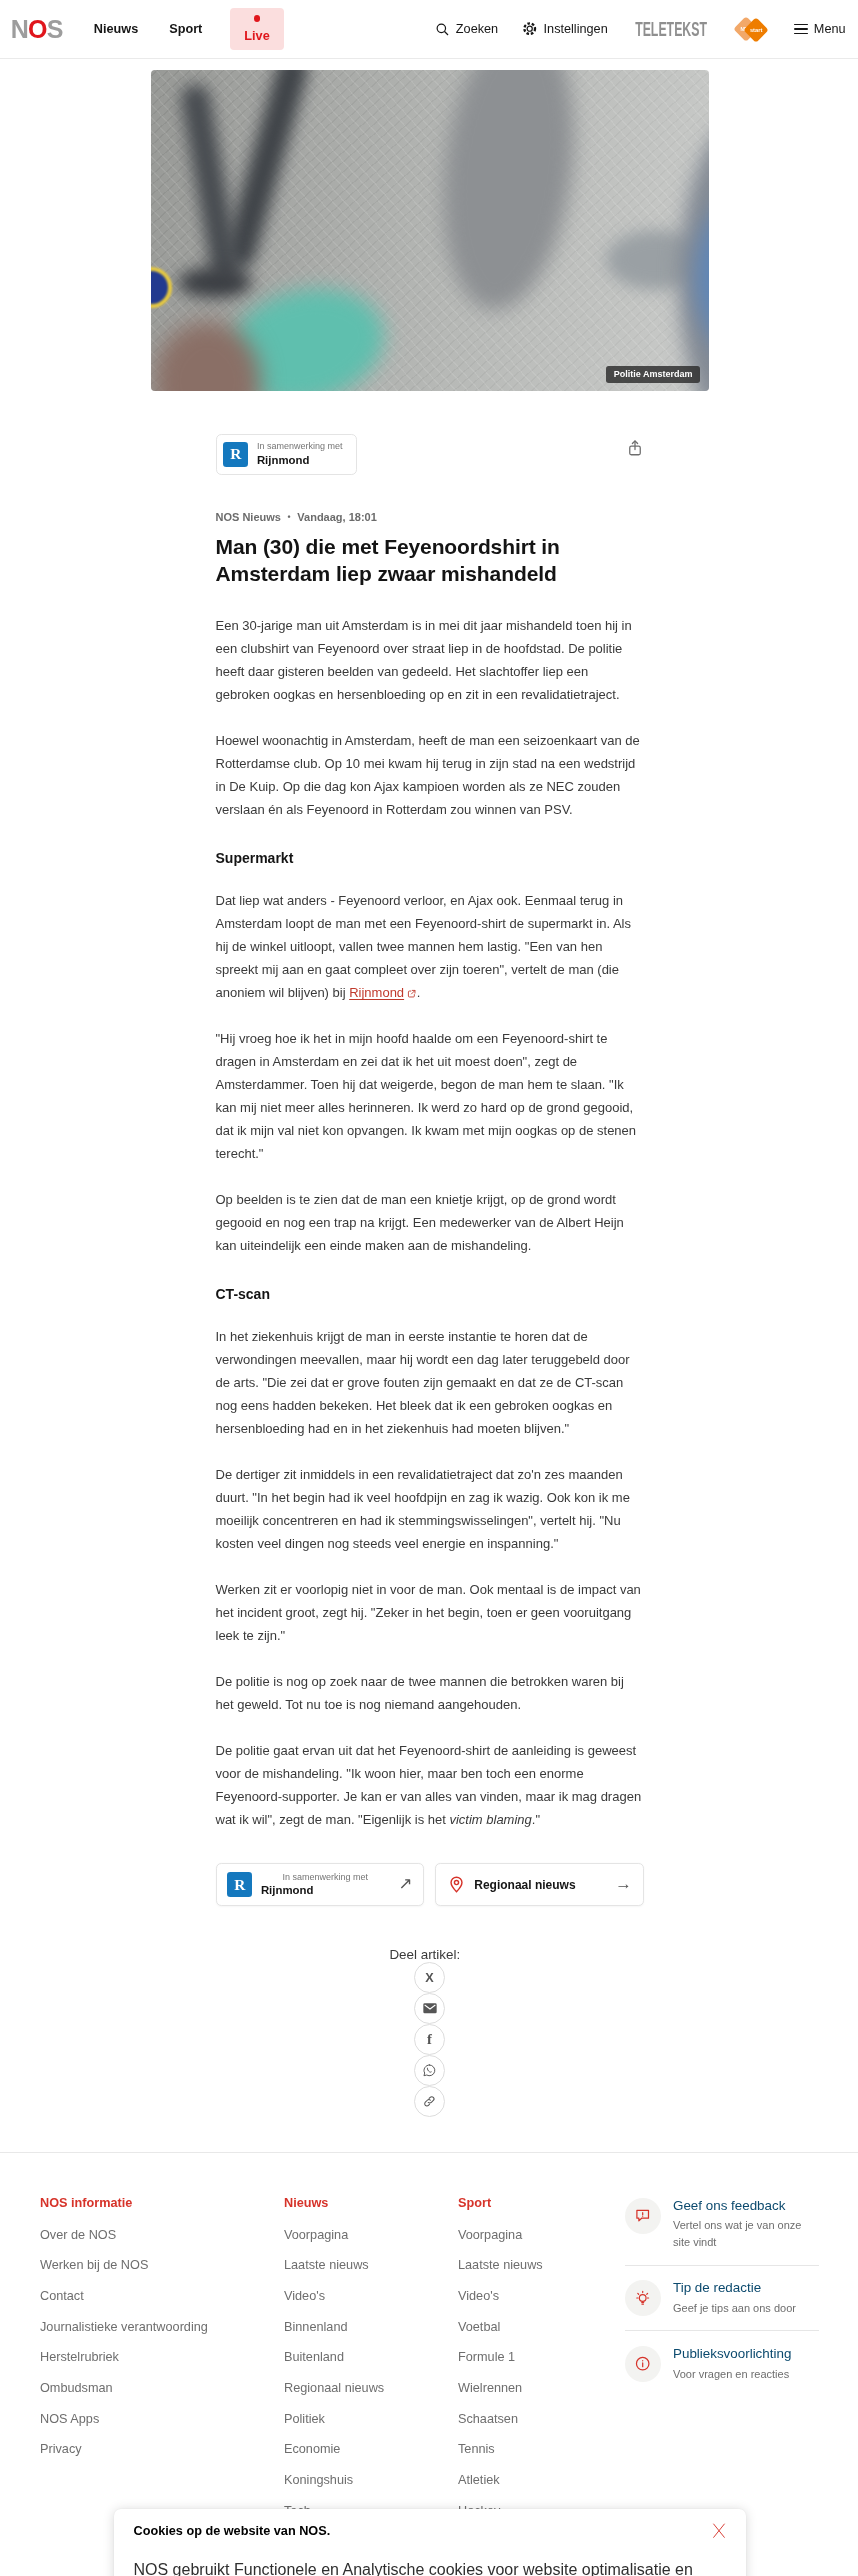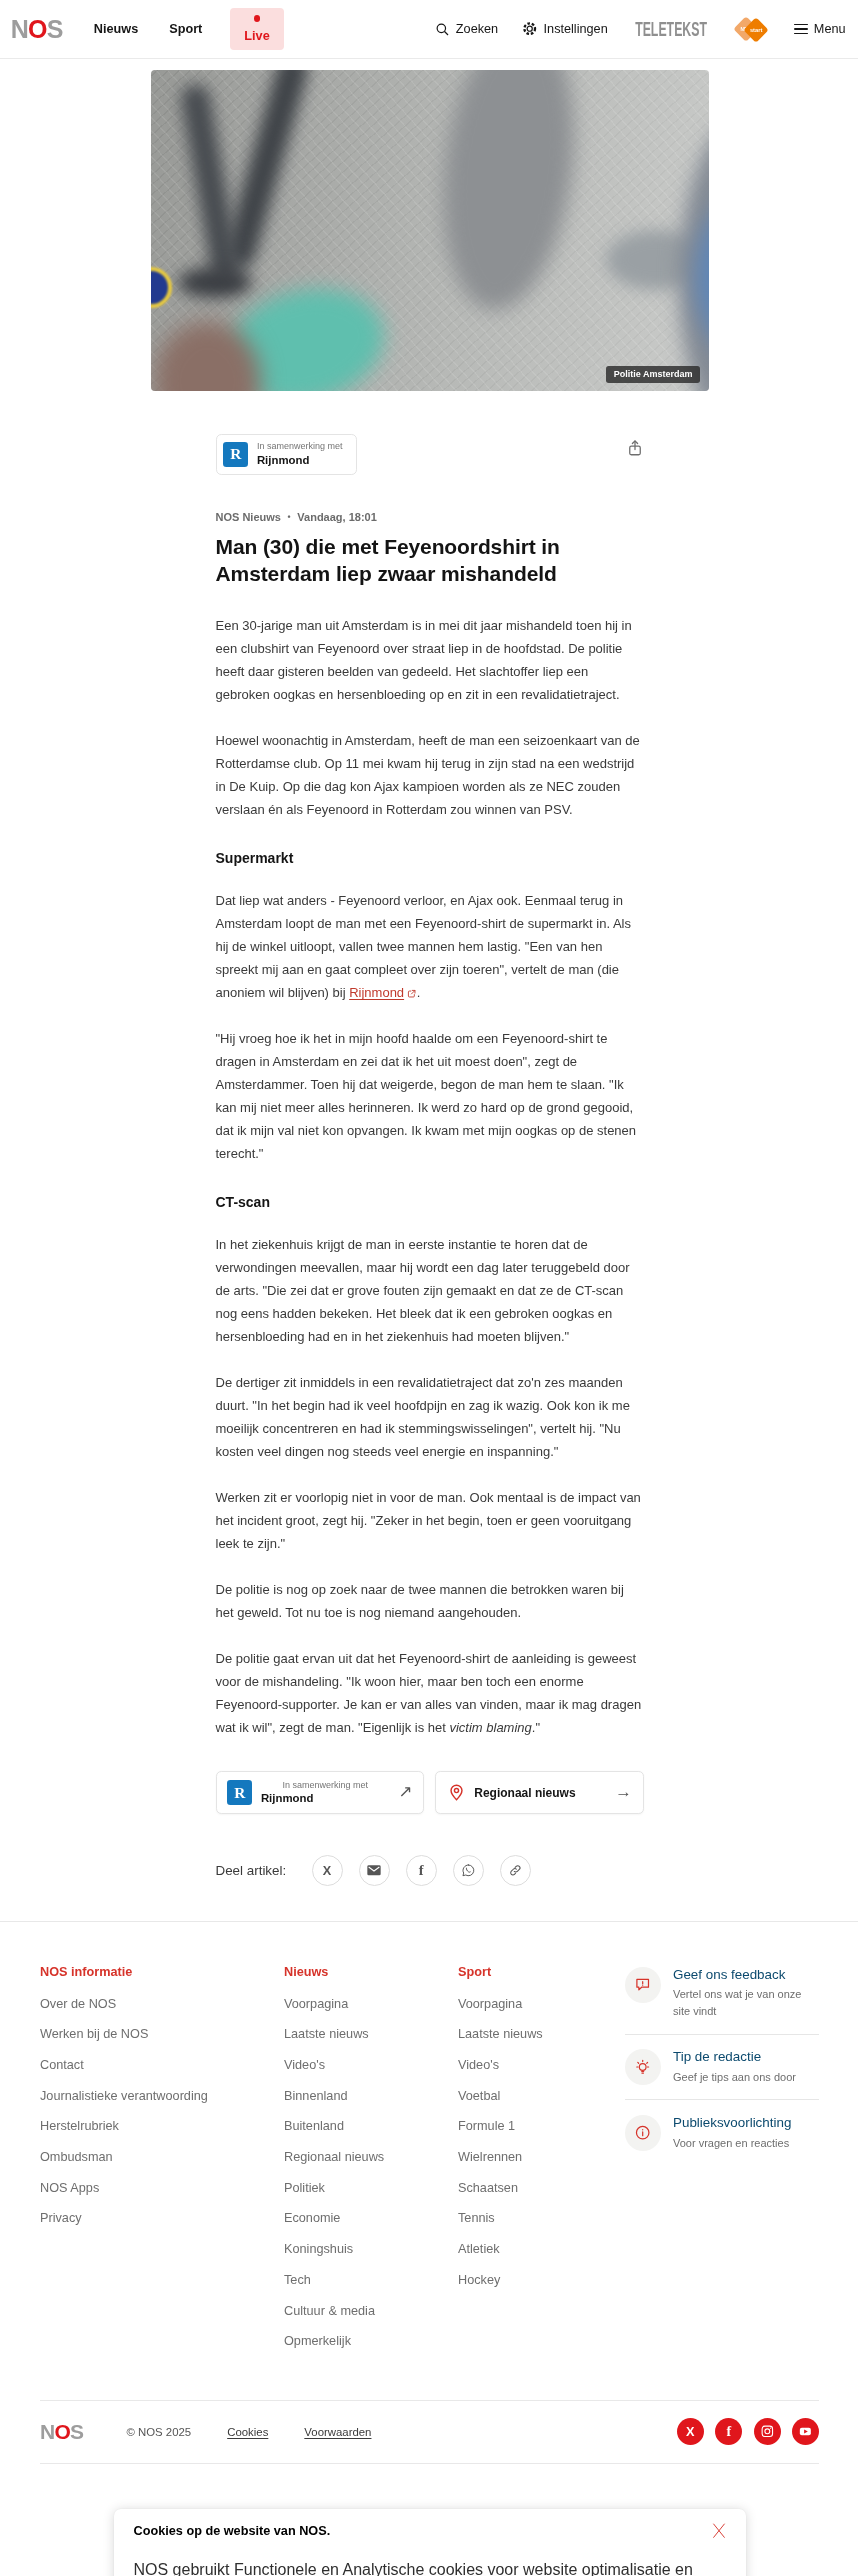--- a/index.html
+++ b/index.html
@@ -67,21 +67,21 @@
   .ilink { color:#c0392b; text-decoration:underline; text-underline-offset:2px; }
   .ext-ic { display:inline-block; vertical-align:-0.7px; margin-left:3.3px; }
   em { font-style:italic; }
 
   .cards-row { margin-top:32px; display:grid; grid-template-columns:1fr 1fr; gap:10.7px; }
   .card { border:0.7px solid #e4e4e4; border-radius:5.3px; padding:7.4px 10.7px; display:flex; align-items:center; gap:8.7px; background:#fff; box-shadow:0 0.7px 2px rgba(0,0,0,.04); }
   .card .grow { flex:1; }
   .arrow-ne, .arrow-e { color:#555; font-size:16.7px; line-height:1; }
   .card-label { font-size:12px; font-weight:bold; color:#161616; }
 
-  .share-row { margin-top:41px; display:flex; align-items:center; gap:16px; }
+  .share-row { margin-top:41px; display:flex; align-items:center; gap:0;flex-direction:column; }
   .share-lab { font-size:13.4px; color:#3a3a3a; margin-right:9.4px; }
   .circ { width:31px; height:31px; border-radius:50%; border:0.7px solid #ddd; display:grid; place-items:center; color:#555; background:#fff; cursor:pointer; }
   .circ .tx { font-size:12.7px; font-weight:bold; color:#555; }
   .circ .tf { font-family:"Liberation Serif", serif; font-size:14.7px; font-weight:bold; color:#555; }
 
   .page-div { border:none; border-top:0.7px solid #e8e8e8; margin-top:35px; }
 
   
   .footer { padding:43px 40px 0; }
   .f-cols { display:grid; grid-template-columns:244px 174px 167px 1fr; }
@@ -203,31 +203,32 @@
 
     <div class="meta">
       <span>NOS Nieuws</span>
       <span class="dot">•</span>
       <span>Vandaag, 18:01</span>
     </div>
 
     <h1>Man (30) die met Feyenoordshirt in Amsterdam liep zwaar mishandeld</h1>
 
     <p class="lede">Een 30-jarige man uit Amsterdam is in mei dit jaar mishandeld toen hij in een clubshirt van Feyenoord over straat liep in de hoofdstad. De politie heeft daar gisteren beelden van gedeeld. Het slachtoffer liep een gebroken oogkas en hersenbloeding op en zit in een revalidatietraject.</p>
-    <p>Hoewel woonachtig in Amsterdam, heeft de man een seizoenkaart van de Rotterdamse club. Op 11 mei kwam hij terug in zijn stad na een wedstrijd in De Kuip. Op die dag kon Ajax kampioen worden als ze NEC zouden verslaan én als Feyenoord in Rotterdam zou winnen van PSV.</p>
+    <p>Hoewel woonachtig in Amsterdam, heeft de man een seizoenkaart van de Rotterdamse club. Op 10 mei kwam hij terug in zijn stad na een wedstrijd in De Kuip. Op die dag kon Ajax kampioen worden als ze NEC zouden verslaan én als Feyenoord in Rotterdam zou winnen van PSV.</p>
 
     <h2>Supermarkt</h2>
 
     <p><span>Dat liep wat anders - Feyenoord verloor, en Ajax ook. Eenmaal terug in Amsterdam loopt de man met een Feyenoord-shirt de supermarkt in. Als hij de winkel uitloopt, vallen twee mannen hem lastig. "Een van hen spreekt mij aan en gaat compleet over zijn toeren", vertelt de man (die anoniem wil blijven) bij </span><a class="ilink"><span>Rijnmond</span><span class="ext-ic"><svg width="9.4" height="9.4" viewBox="0 0 16 16" fill="none" stroke="#c0392b" stroke-width="1.5" stroke-linecap="round" stroke-linejoin="round">
               <path d="M6.5 3.5H4a1.6 1.6 0 0 0-1.6 1.6V12A1.6 1.6 0 0 0 4 13.6h6.9A1.6 1.6 0 0 0 12.5 12V9.5"></path>
               <polyline points="9,2.4 13.6,2.4 13.6,7"></polyline>
               <line x1="13.4" y1="2.6" x2="7.6" y2="8.4"></line>
             </svg></span></a><span>.</span></p>
 
     <p>"Hij vroeg hoe ik het in mijn hoofd haalde om een Feyenoord-shirt te dragen in Amsterdam en zei dat ik het uit moest doen", zegt de Amsterdammer. Toen hij dat weigerde, begon de man hem te slaan. "Ik kan mij niet meer alles herinneren. Ik werd zo hard op de grond gegooid, dat ik mijn val niet kon opvangen. Ik kwam met mijn oogkas op de stenen terecht."</p>
+    <p>Op beelden is te zien dat de man een knietje krijgt, op de grond wordt gegooid en nog een trap na krijgt. Een medewerker van de Albert Heijn kan uiteindelijk een einde maken aan de mishandeling.</p>
 
     <h2>CT-scan</h2>
 
     <p>In het ziekenhuis krijgt de man in eerste instantie te horen dat de verwondingen meevallen, maar hij wordt een dag later teruggebeld door de arts. "Die zei dat er grove fouten zijn gemaakt en dat ze de CT-scan nog eens hadden bekeken. Het bleek dat ik een gebroken oogkas en hersenbloeding had en in het ziekenhuis had moeten blijven."</p>
     <p>De dertiger zit inmiddels in een revalidatietraject dat zo'n zes maanden duurt. "In het begin had ik veel hoofdpijn en zag ik wazig. Ook kon ik me moeilijk concentreren en had ik stemmingswisselingen", vertelt hij. "Nu kosten veel dingen nog steeds veel energie en inspanning."</p>
     <p>Werken zit er voorlopig niet in voor de man. Ook mentaal is de impact van het incident groot, zegt hij. "Zeker in het begin, toen er geen vooruitgang leek te zijn."</p>
     <p>De politie is nog op zoek naar de twee mannen die betrokken waren bij het geweld. Tot nu toe is nog niemand aangehouden.</p>
     <p><span>De politie gaat ervan uit dat het Feyenoord-shirt de aanleiding is geweest voor de mishandeling. "Ik woon hier, maar ben toch een enorme Feyenoord-supporter. Je kan er van alles van vinden, maar ik mag dragen wat ik wil", zegt de man. "Eigenlijk is het </span><em>victim blaming</em><span>."</span></p>
 
     <div class="cards-row">

